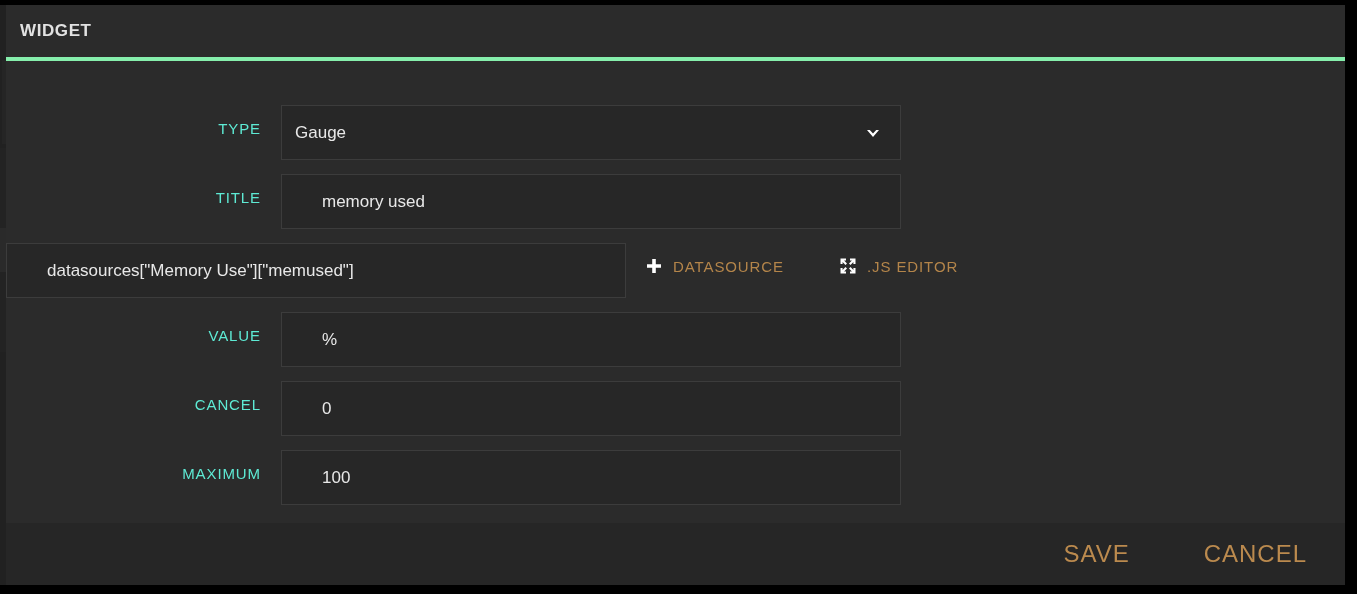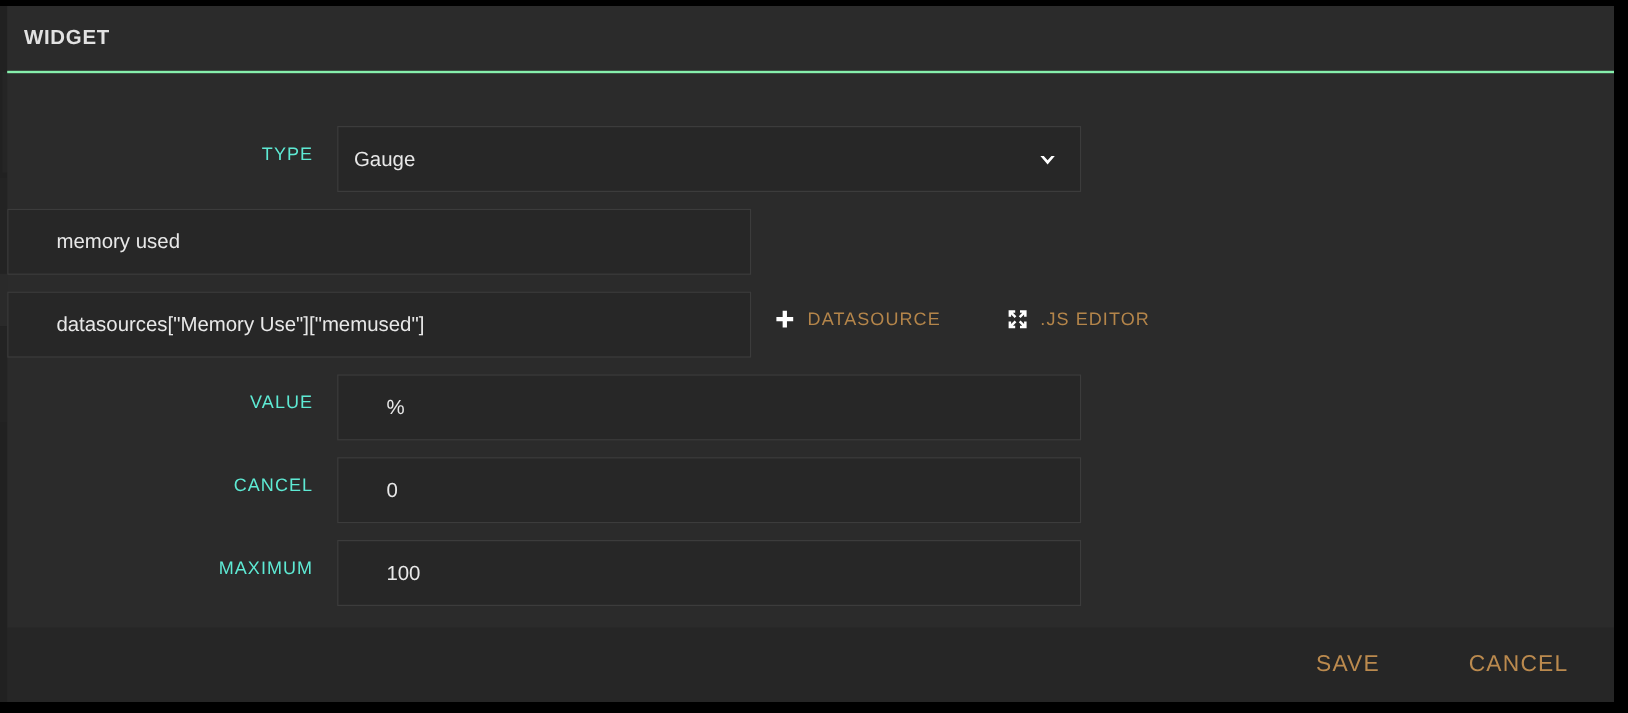--- a/index.html
+++ b/index.html
@@ -46,21 +46,21 @@
     flex-direction: column;
   }
 
   
   .modal-header {
     height: 56px;
     flex: 0 0 56px;
     display: flex;
     align-items: center;
     padding-left: 14px;
-    border-bottom: 2px solid #86efac;
+    border-bottom: 4px solid #86efac;
     background: #2b2b2b;
   }
   .modal-title {
     color: #e2e2e2;
     font-size: 17px;
     font-weight: bold;
     letter-spacing: 0.6px;
   }
 
   
@@ -163,21 +163,21 @@
     flex: 0 0 62px;
     height: 62px;
     background: #262626;
     display: flex;
     align-items: center;
     justify-content: flex-end;
     padding-right: 24px;
   }
   .footer-button {
     color: #bb8a4e;
-    font-size: 19px;
+    font-size: 24px;
     letter-spacing: 1px;
     background: none;
     border: none;
     font-family: "Liberation Sans", sans-serif;
     cursor: pointer;
     padding: 6px 14px;
     margin-left: 46px;
   }
 </style>
 </head>
@@ -207,20 +207,21 @@
             <span class="chevron-down">
               <svg width="20" height="20" viewBox="0 0 20 20">
                 <path d="M4 7 L10 14 L16 7 L13.2 7 L10 10.6 L6.8 7 Z" fill="#ffffff"></path>
               </svg>
             </span>
           </div>
         </div>
       </div>
 
       <div class="form-row">
+        <div class="field-label">TITLE</div>
         <div class="field-control">
           <input class="text-input" type="text" value="memory used" style="">
         </div>
       </div>
 
       <div class="form-row">
         <div class="field-control">
           <input class="text-input" type="text" value="datasources[&quot;Memory Use&quot;][&quot;memused&quot;]" style="">
         </div>
         <div class="row-actions">

